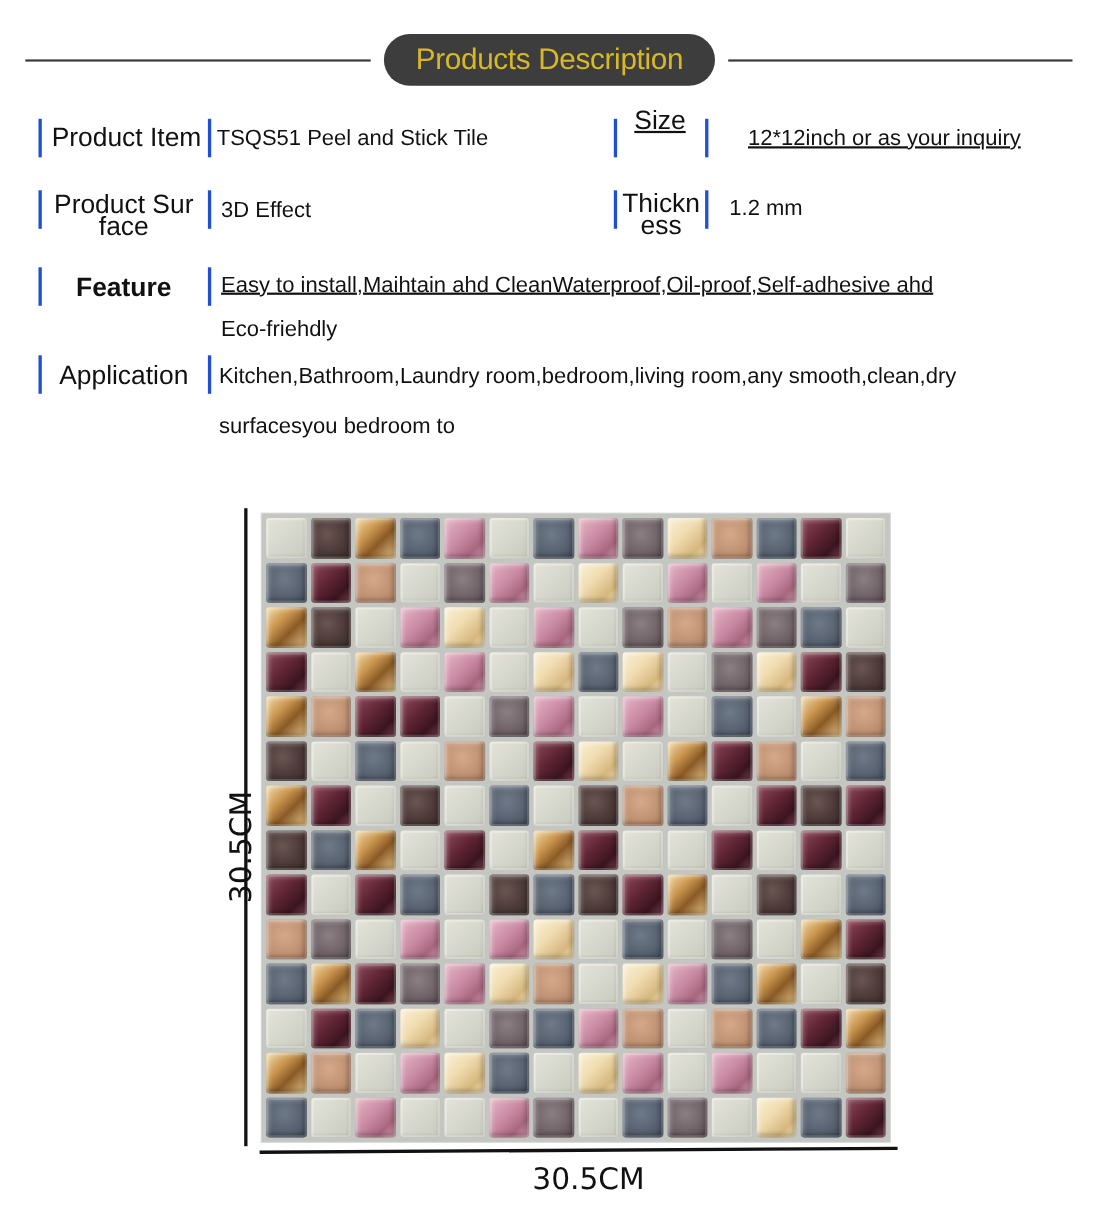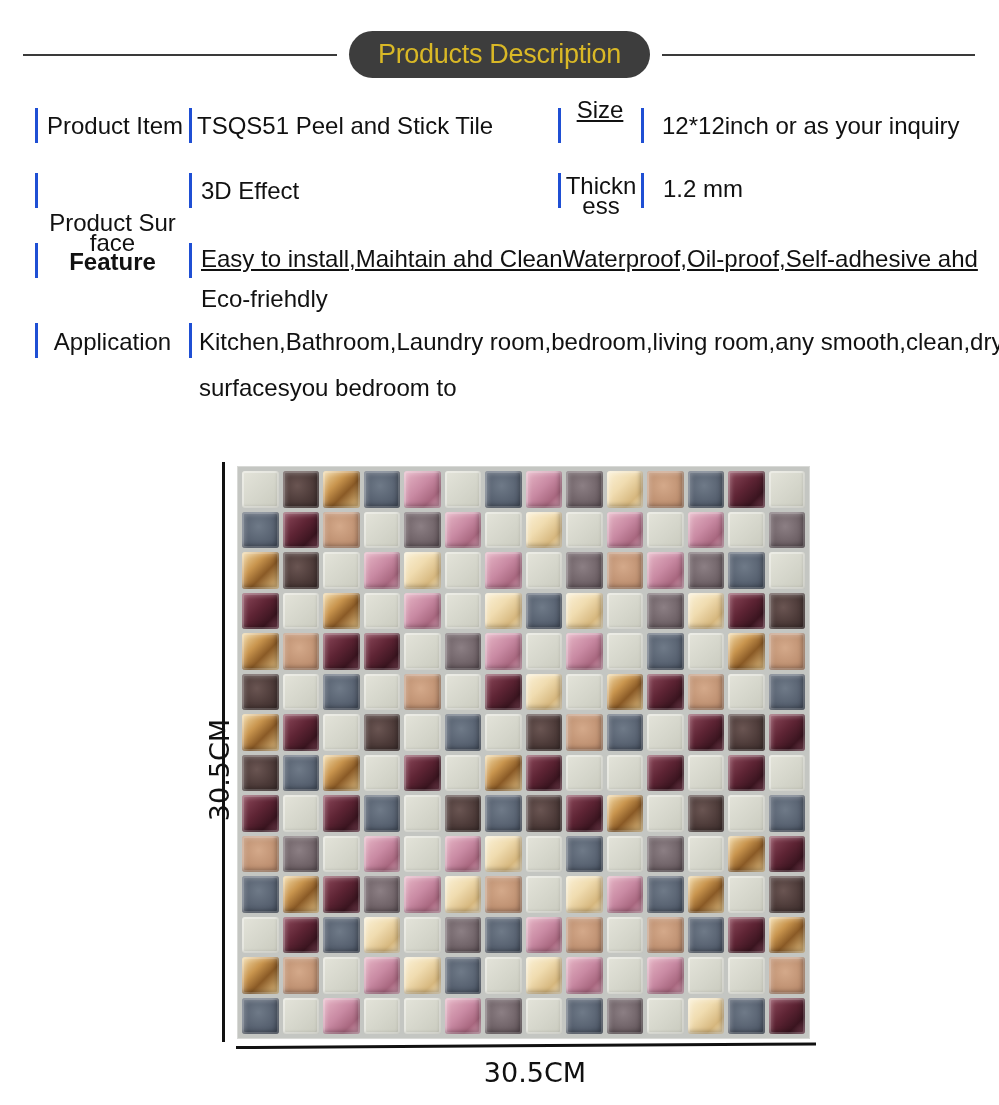--- a/index.html
+++ b/index.html
@@ -18,21 +18,21 @@
   .header-pill span {
     font-family: "Liberation Sans", sans-serif; font-size: 27px; color: #d9b826;
     letter-spacing: -0.3px;
   }
 
   
   .bar { position: absolute; width: 3px; background: #1f4fd4; }
   .label {
     position: absolute; font-size: 24px; line-height: 20px; text-align: center; color: #111;
   }
-  .value { position: absolute; font-size: 24px; line-height: 20px; color: #111; white-space: nowrap; }
+  .value { position: absolute; font-size: 20px; line-height: 20px; color: #111; white-space: nowrap; }
 
   
   .dim-v-line { position: absolute; left: 222px; top: 462px; width: 3px; height: 580px; background: #111; }
   .dim-h-line { position: absolute; left: 236px; top: 1046px; width: 580px; height: 3px; background: #111; transform: rotate(-0.35deg); transform-origin: left center; }
   .dim-v-label {
     position: absolute; left: 140px; top: 750px; width: 160px; height: 40px;
     transform: rotate(-90deg); transform-origin: center center;
     font-family: "DejaVu Sans", sans-serif; font-size: 27px; text-align: center; line-height: 40px; color: #111;
   }
   .dim-h-label {
@@ -77,24 +77,24 @@
 <section>
 
   <div class="bar" style="left:35px; top:108px; height:35px;"></div>
   <div class="label" style="left:45px; top:116px; width:140px;">Product Item</div>
   <div class="bar" style="left:189px; top:108px; height:35px;"></div>
   <div class="value" style="left:197px; top:116px;">TSQS51 Peel and Stick Tile</div>
 
   <div class="bar" style="left:558px; top:108px; height:35px;"></div>
   <div class="label" style="left:565px; top:100px; width:70px;text-decoration:underline;">Size</div>
   <div class="bar" style="left:641px; top:108px; height:35px;"></div>
-  <div class="value" style="left:662px; top:116px;">12*12inch or as your inquiry</div>
+  <div class="value" style="left:680px; top:116px;text-decoration:underline;">12*12inch or as your inquiry</div>
 
   <div class="bar" style="left:35px; top:173px; height:35px;"></div>
-  <div class="label" style="left:45px; top:177px; width:135px;margin-top:36px;">
+  <div class="label" style="left:45px; top:177px; width:135px;">
     <div>Product Sur</div>
     <div>face</div>
   </div>
   <div class="bar" style="left:189px; top:173px; height:35px;"></div>
   <div class="value" style="left:201px; top:181px;">3D Effect</div>
 
   <div class="bar" style="left:558px; top:173px; height:35px;"></div>
   <div class="label" style="left:563px; top:176px; width:76px;">
     <div>Thickn</div>
     <div>ess</div>

